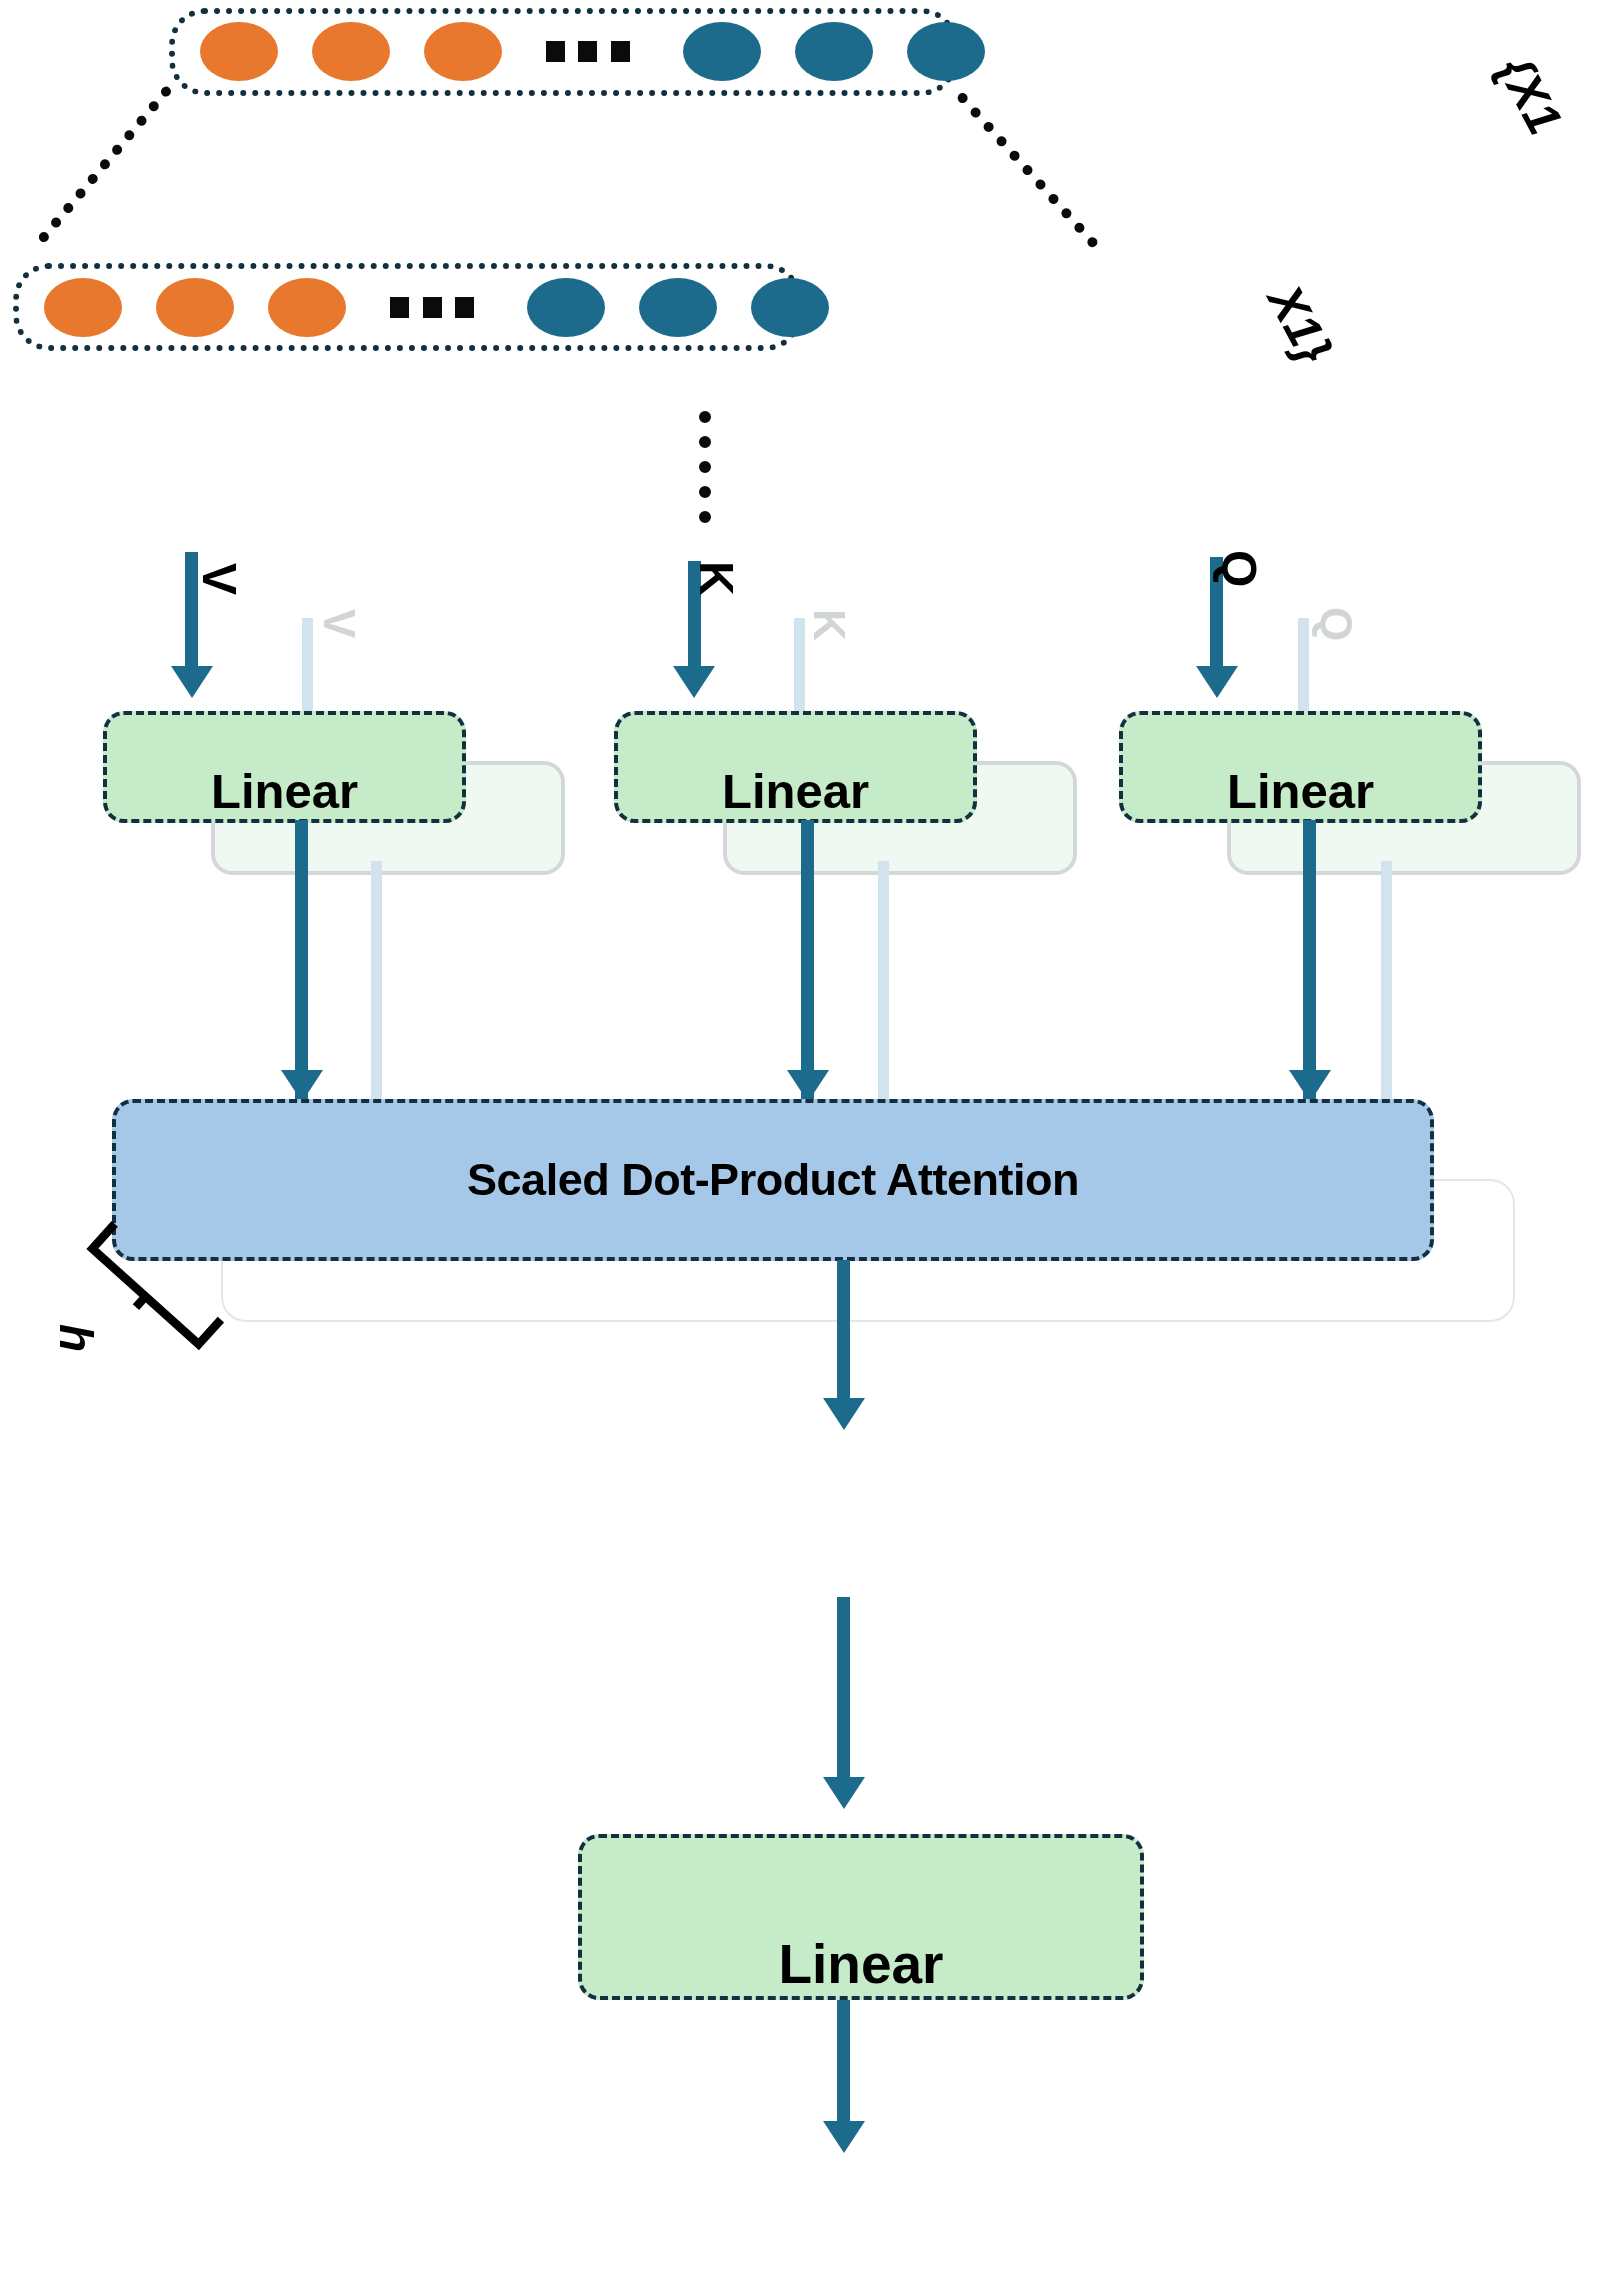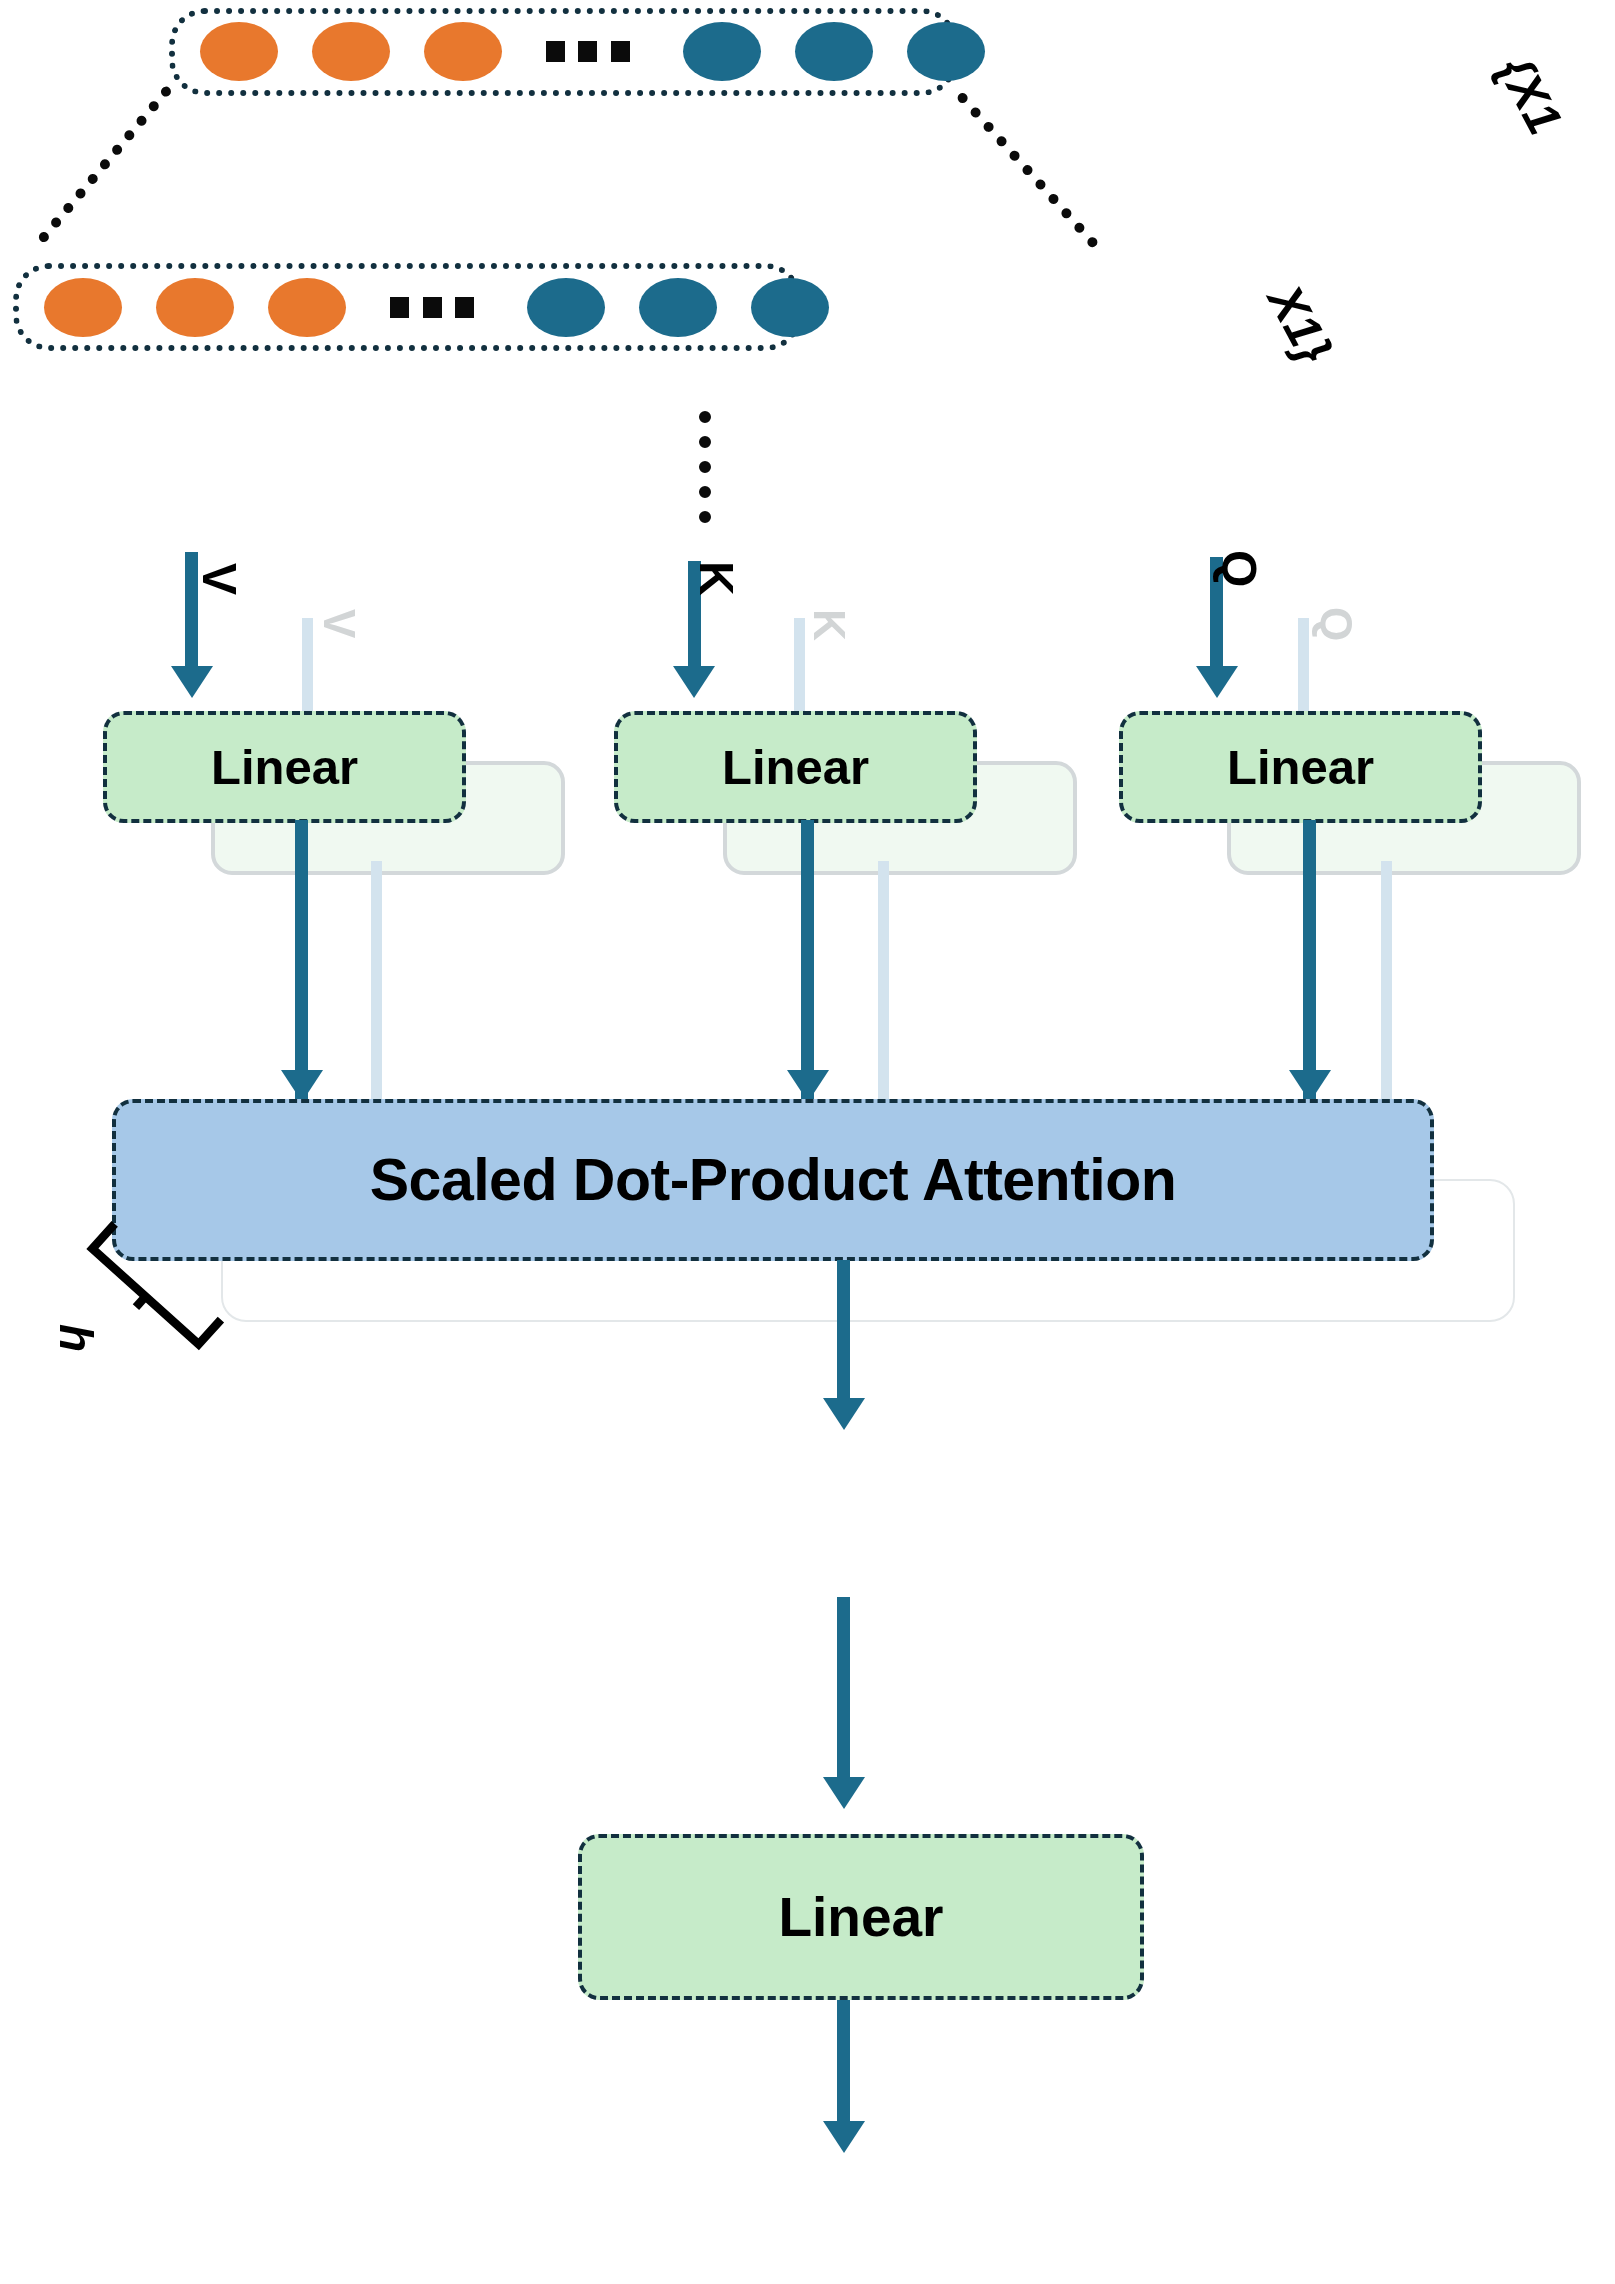--- a/index.html
+++ b/index.html
@@ -55,21 +55,21 @@
 
   
   .node{
     position:absolute;
     box-sizing:border-box;
     display:flex;align-items:center;justify-content:center;
     font-weight:bold;color:#000;
     text-align:center;
     border:4.8px dashed #12303f;
   }
-  .node-linear{background:#C6EBC9;border-radius:21px;}
+  .node-linear{background:#C6EBC9;border-radius:21px;align-items:flex-end;}
   .node-attn{background:#A6C8E8;border-radius:21px;}
   .node-concat{background:#F8CFB2;border-radius:21px;}
   .node-out{background:#D8E7F5;border-radius:25px;}
 
   
   .ghost{
     position:absolute;box-sizing:border-box;
     border-radius:21px;
   }
   .ghost-green{background:#F0F9F1;border:4.8px solid #d3d8da;}
@@ -166,21 +166,21 @@
   <div class="lbl rot90" style="left:1263px;top:550px;font-size:48px;">Q</div>
   <div class="ghost ghost-green" style="left:1227px;top:761px;width:354px;height:114px;"></div>
   <div class="node node-linear" style="left:1119px;top:711px;width:363px;height:112px;font-size:49px;">
     <span>Linear</span>
   </div>
   <div class="conn" style="left:1303px;top:820px;width:13.3px;height:282px;"></div>
   <div class="arrowhead" style="left:1289px;top:1070px;"></div>
   <div class="ghost-conn" style="left:1381px;top:861px;width:10.5px;height:243px;"></div>
 
   <div class="ghost ghost-white" style="left:221px;top:1179px;width:1294px;height:143px;border-radius:25px;"></div>
-  <div class="node node-attn" style="left:112px;top:1099px;width:1322px;height:162px;font-size:59px;letter-spacing:-0.5px;">
+  <div class="node node-attn" style="left:112px;top:1099px;width:1322px;height:162px;font-size:45px;letter-spacing:-0.5px;">
     <span>Scaled Dot-Product Attention</span>
   </div>
 
   <svg class="hbracket" style="left:55px;top:1206px;width:181px;height:181px;" viewBox="0 0 190 190">
     <g transform="rotate(42 95 95)">
       <path d="M 20 60 L 20 95 L 170 95 L 170 60" fill="none" stroke="#000" stroke-width="9"></path>
       <path d="M 95 95 L 95 110" fill="none" stroke="#000" stroke-width="9"></path>
     </g>
   </svg>
   <div class="lbl" style="left:99px;top:1324px;font-size:46px;font-style:italic;transform:rotate(90deg);transform-origin:0 0;">h</div>

